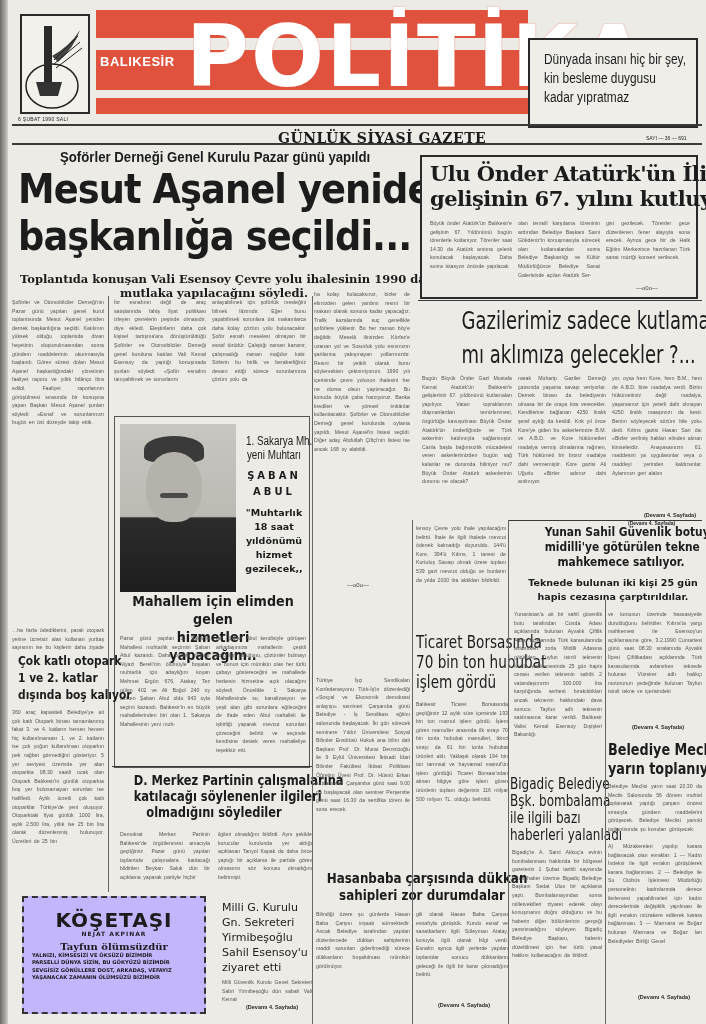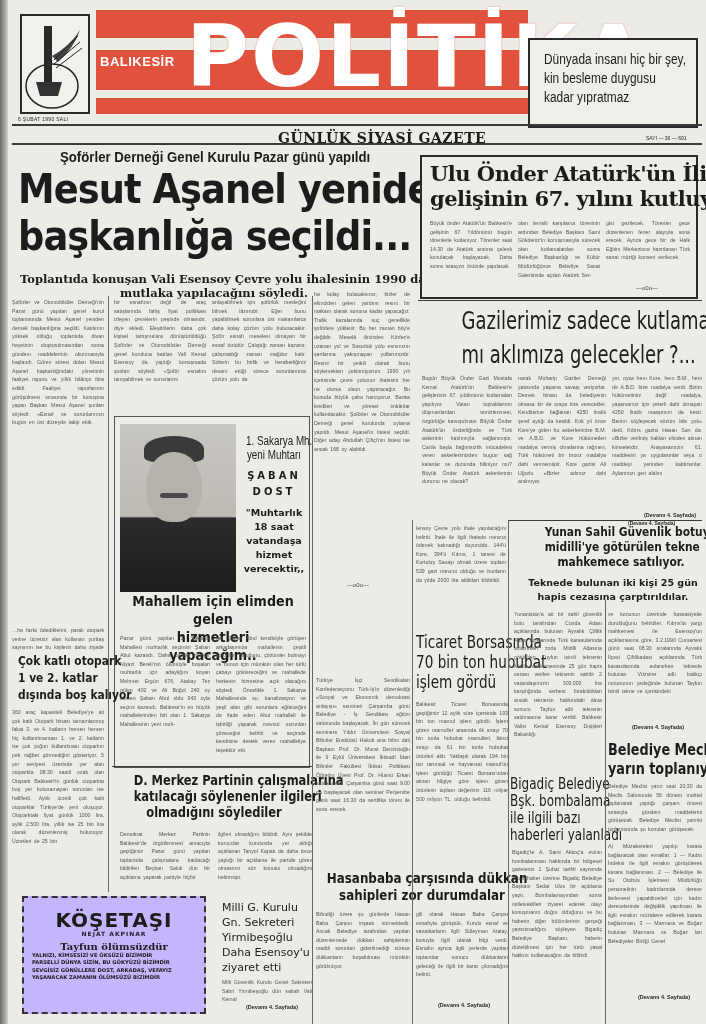--- a/index.html
+++ b/index.html
@@ -145,26 +145,26 @@
 
   <div class="abs muhtar-box"></div>
   <div class="abs photo"></div>
   <div class="abs photo-hair"></div>
   <div class="abs photo-face" style="top:452px;"></div>
   <div class="abs photo-mus"></div>
   <div class="abs muhtar-side">
     <div class="m-small">1. Sakarya Mh.</div>
     <div class="m-small" style="margin-bottom:6px;">yeni Muhtarı</div>
     <div class="m-name">ŞABAN</div>
-    <div class="m-name" style="margin-bottom:6px;">DOST</div>
+    <div class="m-name" style="margin-bottom:6px;">ABUL</div>
     <div class="m-quote">"Muhtarlık</div>
     <div class="m-quote">18 saat</div>
-    <div class="m-quote">vatandaşa</div>
+    <div class="m-quote">yıldönümü</div>
     <div class="m-quote">hizmet</div>
-    <div class="m-quote">verecektir,,</div>
+    <div class="m-quote">gezilecek,,</div>
   </div>
   <div class="abs muhtar-head">
     <div>Mahallem için elimden gelen</div>
     <div>hizmetleri yapacağım..</div>
   </div>
   <div class="col-text body" style="left:112px; top:634px; width:90px; height:130px;">Pazar günü yapılan 1. Sakarya Mahallesi muhtarlık seçimini Şaban Abul kazandı. Daha önceki muhtar Niyazi Bereli'nin ölümüyle boşalan muhtarlık için adaylığını koyan Mehmet Ergün 676, Atakay Tez gülen 402 ve Ali Boğol 240 oy alırken Şaban Abul oldu 943 oyla seçimi kazandı. Balıkesir'in en büyük mahallelerinden biri olan 1. Sakarya Mahallesinin yeni muh-</div>
   <div class="col-text body" style="left:208px; top:634px; width:90px; height:130px;">tarı Şaban Abul kendisiyle görüşen arkadaşımıza mahallenin çeşitli sorunları olduğunu, çözümler bulmayı ve bunun için mümkün olan her türlü çabayı göstereceğini ve mahallede herkesin hizmetine açık olacağını söyledi. Öncelikle 1. Sakarya Mahallesinde su, kanalizasyon ve yeşil alan gibi sorunlara eğileceğini de ifade eden Abul mahalleli ile işbirliği yaparak mevcut sorunları çözeceğini belirtti ve seçimde kendisine destek veren mahalleliye teşekkür etti.</div>
 
   <div class="col-text body" style="left:4px; top:626px; width:92px; height:24px;">…ha fazla ödediklerini, paralı otopark yerine ücretsiz alan kullanan yurttaş sayısının ise bu kişilerin daha ziyade göç</div>
   <div class="abs left-sub">
@@ -189,21 +189,21 @@
     <div class="kose-line">YALNIZI, KİMSESİZİ VE ÖKSÜZÜ BİZİMDİR</div>
     <div class="kose-line">PARSELLİ DÜNYA SİZİN, BU GÖKYÜZÜ BİZİMDİR</div>
     <div class="kose-line">SEVGİSİZ GÖNÜLLERE DOST, ARKADAŞ, VEFAYIZ</div>
     <div class="kose-line">YAŞANACAK ZAMANIN ÖLÜMSÜZÜ BİZİMDİR</div>
   </div>
 
   <div class="abs milli">
     <div>Milli G. Kurulu</div>
     <div>Gn. Sekreteri</div>
     <div>Yirmibeşoğlu</div>
-    <div>Daha Esensoy'u</div>
+    <div>Sahil Esensoy'u</div>
     <div>ziyaret etti</div>
   </div>
   <div class="col-text body" style="left:214px; top:978px; width:90px; height:26px;">Milli Güvenlik Kurulu Genel Sekreteri Sabri Yirmibeşoğlu dün sabah Vali Kemal</div>
   <div class="abs devam" style="left:238px; top:1004px;">(Devamı 4. Sayfada)</div>
 
   <div class="abs sep" style="left:320px; top:582px; width:60px;">—o0o—</div>
   <div class="col-text body" style="left:308px; top:676px; width:94px; height:190px;">Türkiye İşçi Sendikaları Konfederasyonu Türk-İş'in düzenlediği «Sosyal ve Ekonomik demokrasi anlayışı» semineri Çarşamba günü Belediye - İş Sendikası eğitim salonunda başlayacak. İki gün sürecek seminere Yıldız Üniversitesi Sosyal Bilimler Enstitüsü Hukuk ana bilim dalı Başkanı Prof. Dr. Murat Demircioğlu ile 9 Eylül Üniversitesi İktisadi İdari Bilimler Fakültesi İktisat Politikası Öğretim Üyesi Prof. Dr. Hüsnü Erkan katılacaklar. Çarşamba günü saat 9.00 da başlayacak olan seminer Perşembe günü saat 16.30 da sertifika töreni ile sona erecek.</div>
 
   <div class="col-text body" style="left:408px; top:524px; width:90px; height:106px;">lensoy Çevre yolu ihale yapılacağını belirtti. İhale ile ilgili ihalede mevcut ödenek kalmadığı duyuruldu. 144'ü Kore, 394'ü Kıbrıs, 1 tanesi de Kurtuluş Savaşı olmak üzere toplam 539 gazi mevcut olduğu ve bunların da yılda 2000 lira aldıkları bildirildi.</div>
   <div class="abs" style="left:408px; top:632px;">

